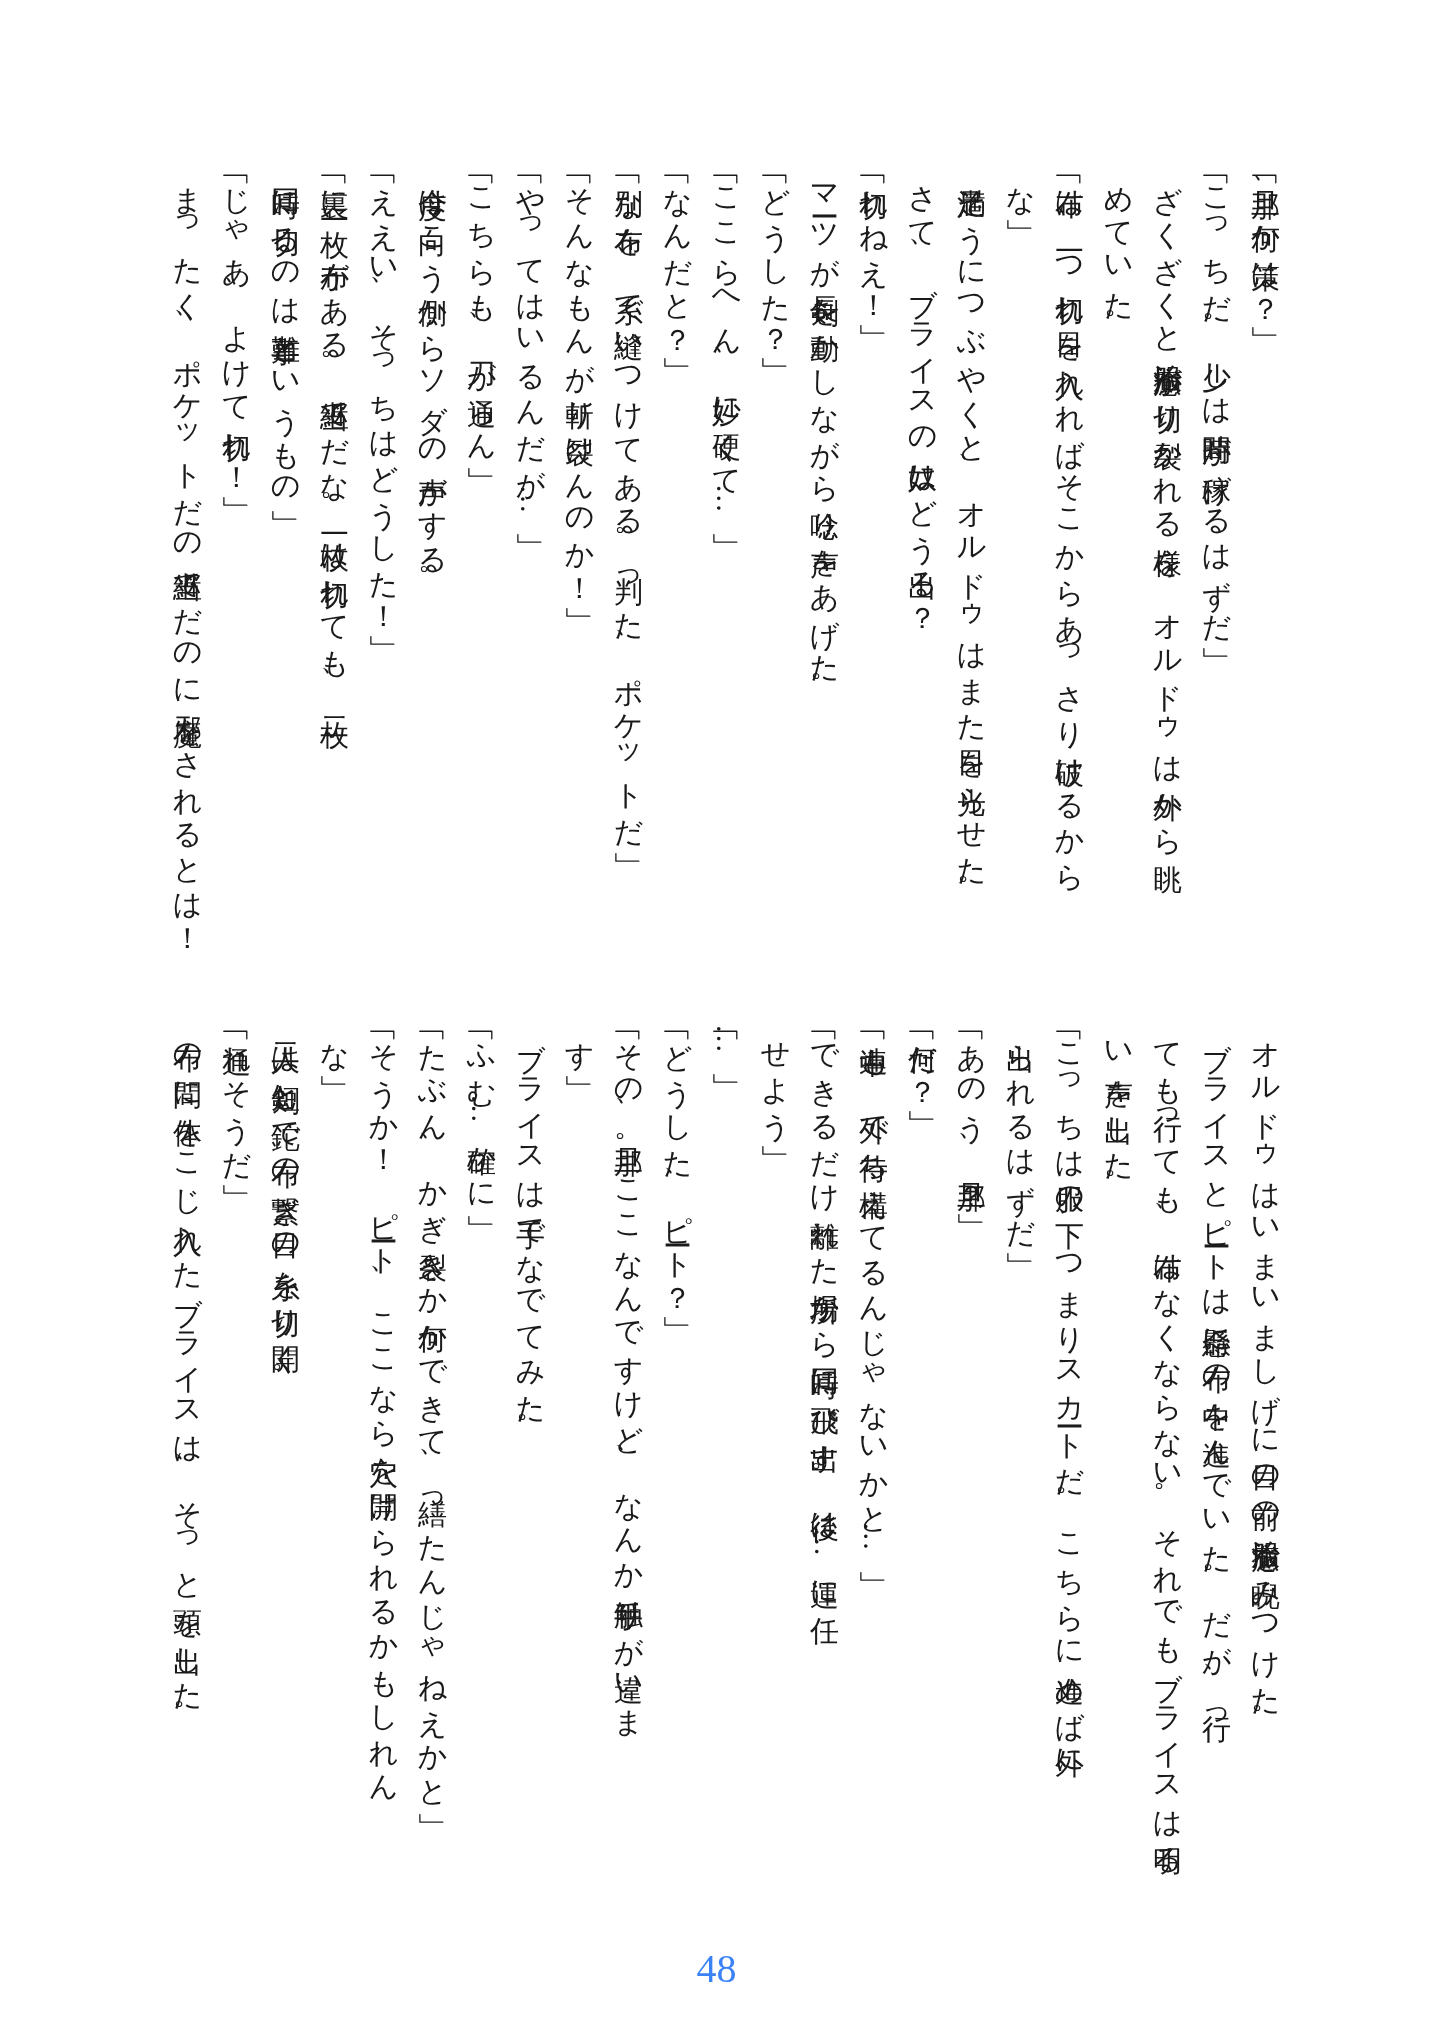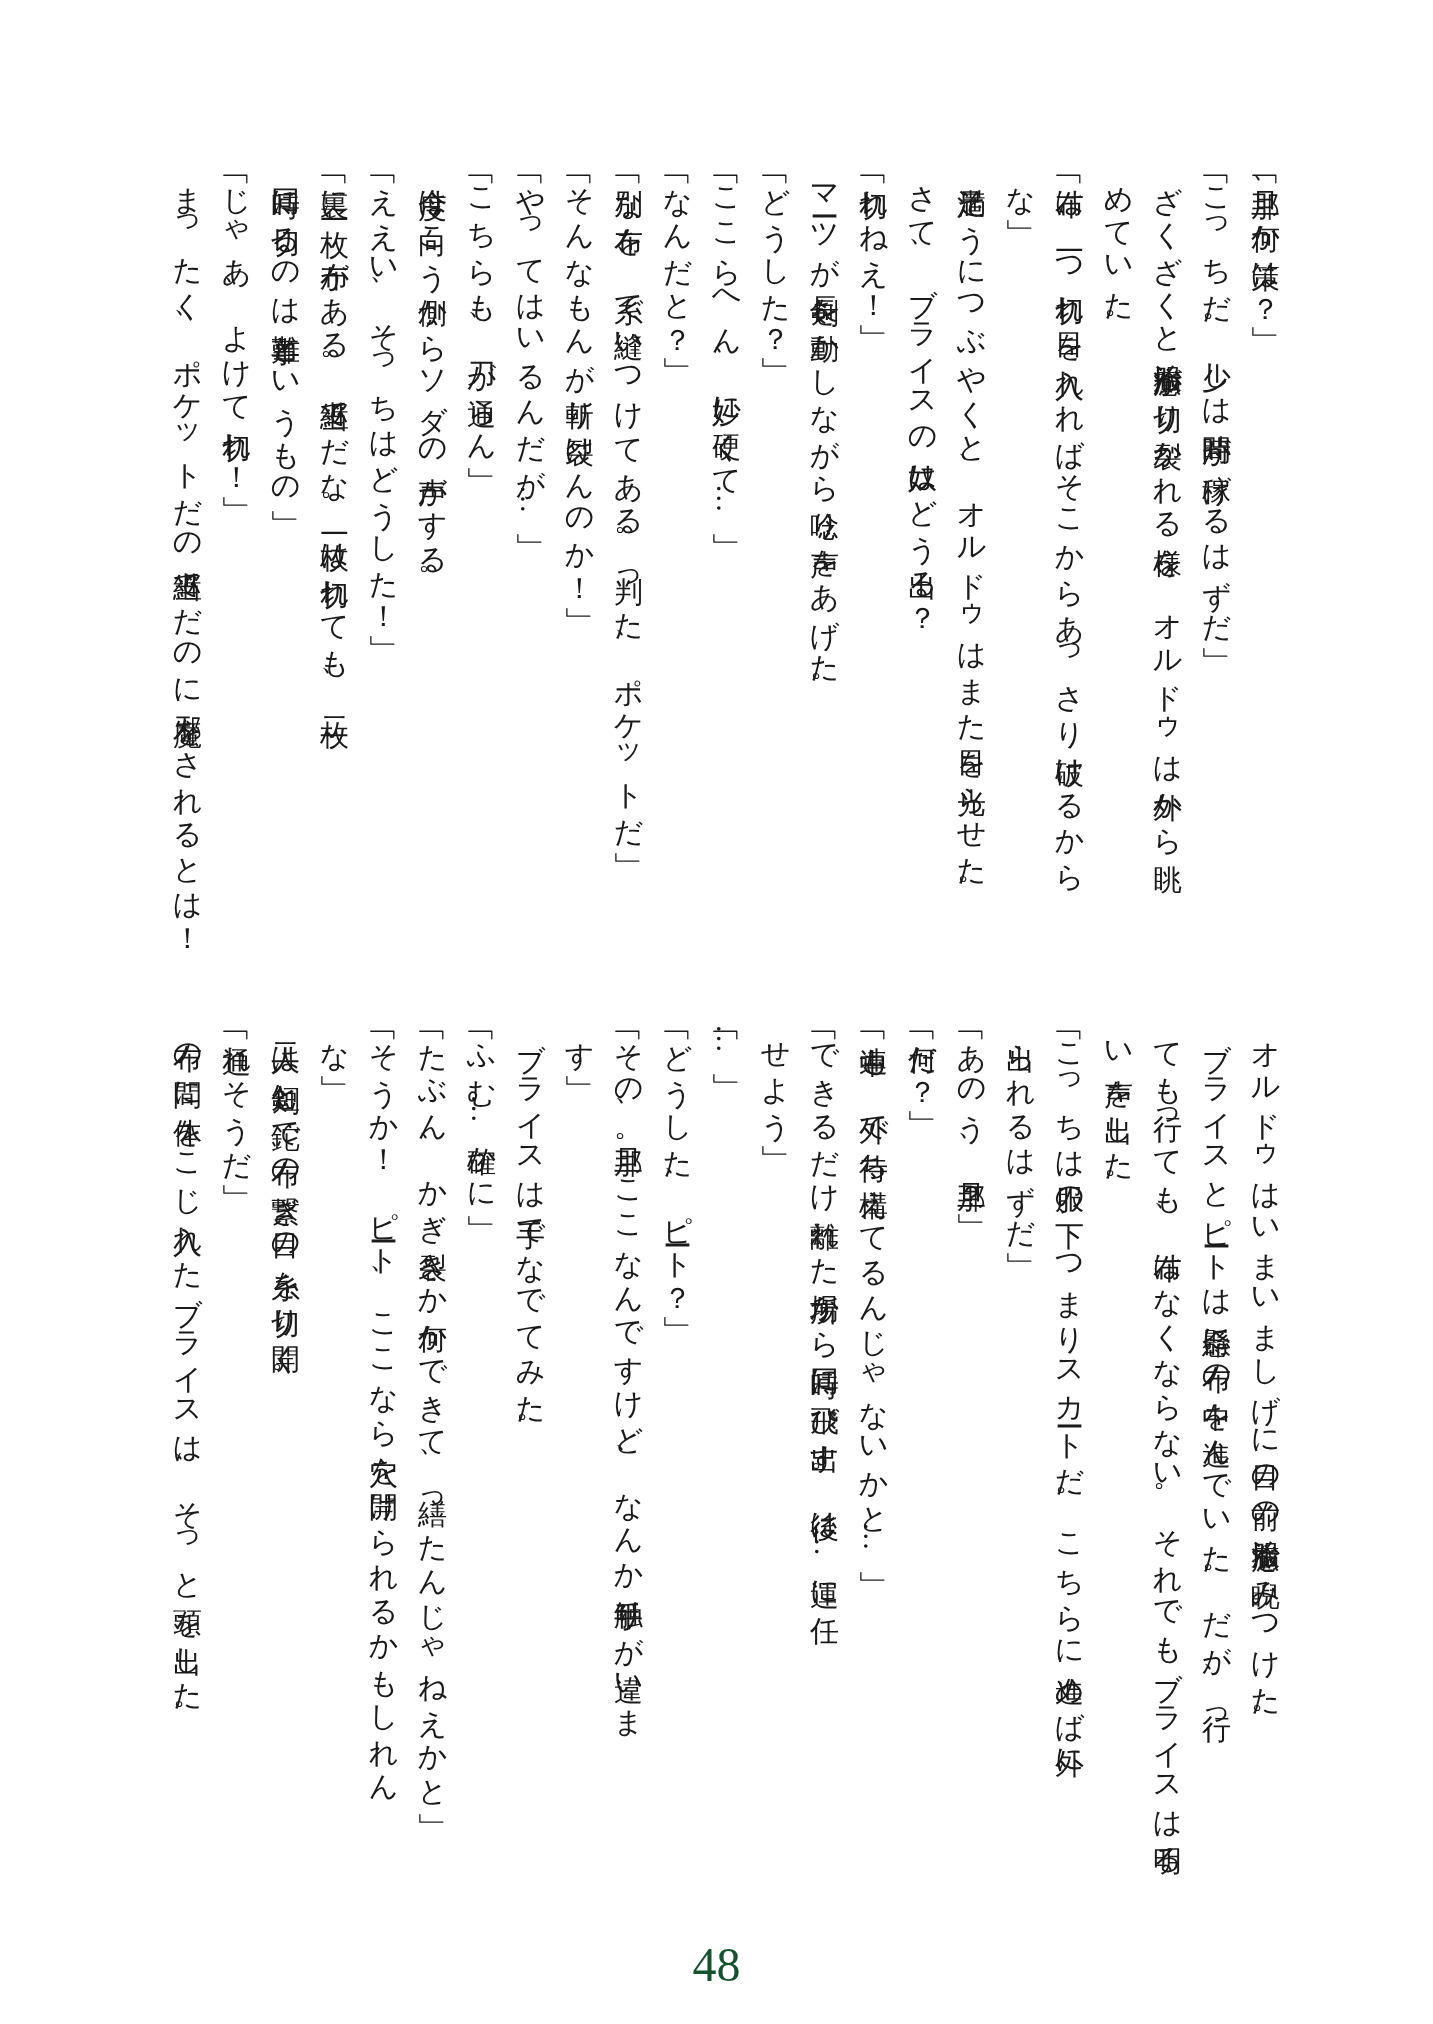--- a/index.html
+++ b/index.html
@@ -35,22 +35,22 @@
   }
   #block-bottom {
     top: 1022px;
     height: 845px;
   }
   .page-number {
     position: absolute;
     bottom: 32px;
     left: 50%;
     transform: translateX(-50%);
-    font-size: 48px;
-    color: #14532d;
+    font-size: 40px;
+    color: #3b82f6;
   }
 </style>
 </head>
 <body>
 
 <div id="block-top" class="vblock">
   <p>「旦那、何か策は？」</p>
   <p>「こっちだ。少しは時間が稼げるはずだ」</p>
   <p>ざくざくと治癒服が切り裂かれる様を、オルドゥは外から眺</p>
   <p>めていた。</p>

